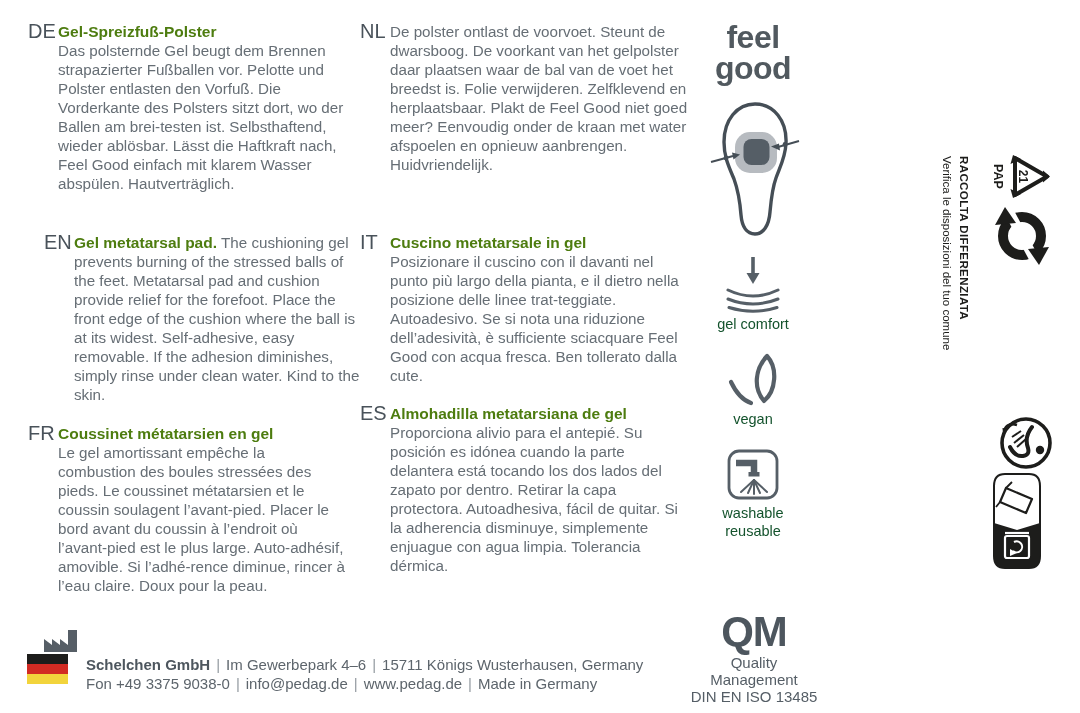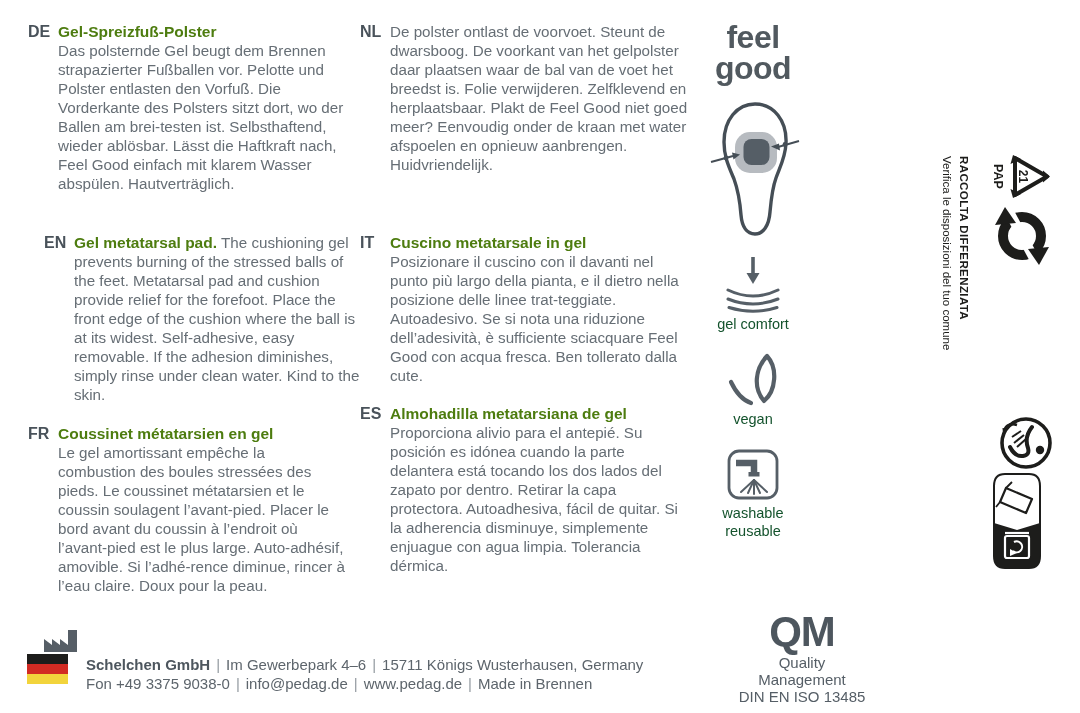--- a/index.html
+++ b/index.html
@@ -1,21 +1,21 @@
 <!DOCTYPE html>
 <html><head>
 <meta charset="utf-8">
 <style>
   html,body{margin:0;padding:0;background:#fff;}
   .page{position:relative;width:1080px;height:713px;background:#ffffff;overflow:hidden;
         font-family:"Liberation Sans",sans-serif;-webkit-font-smoothing:antialiased;}
   .abs{position:absolute;}
   
   .sec{position:absolute;display:flex;}
-  .sec .code{width:30px;flex:none;font-size:16px;font-weight:bold;color:#49525a;line-height:19px;}
+  .sec .code{width:30px;flex:none;font-size:20px;font-weight:normal;color:#49525a;line-height:19px;}
   .sec .content{flex:1;}
   .sec .title{font-size:15.5px;font-weight:bold;color:#4d7c0f;line-height:19px;}
   .sec .title.inline{display:inline;margin-right:4px;}
   .sec .body{font-size:15.2px;color:#666e75;line-height:19px;}
   .c1{width:318px;}
   .c2{width:330px;}
   
   .brand{left:688px;top:22px;width:130px;text-align:center;font-size:32px;line-height:31px;
          font-weight:bold;color:#51595f;letter-spacing:-0.5px;}
   
@@ -25,21 +25,21 @@
          transform-origin:0 0;color:#1d1d1b;}
   .vrail .l1{font-size:11.5px;font-weight:bold;letter-spacing:0.4px;line-height:17px;white-space:nowrap;}
   .vrail .l2{font-size:11.5px;line-height:17px;white-space:nowrap;}
   .rot90{transform:rotate(90deg);}
   
   .flag{left:27px;top:654px;width:41px;height:30px;}
   .flag div{height:10px;}
   .footer-text{left:86px;top:655px;font-size:15px;line-height:19px;color:#5d656c;}
   .footer-text .company{font-weight:bold;color:#4d565e;}
   .footer-text .sep{color:#949ba1;padding:0 6px;}
-  .qm{left:690px;top:610px;width:128px;text-align:center;margin-left:48px;}
+  .qm{left:690px;top:610px;width:128px;text-align:center;}
   .qm .logo{font-size:42px;font-weight:bold;color:#4d565e;letter-spacing:-1px;line-height:44px;}
   .qm .sub{font-size:15px;color:#555e66;line-height:17px;}
 </style>
 </head>
 <body>
 
 <div class="page">
 
   <div class="sec c1" style="left:28px;top:22px">
     <div class="code">DE</div>
@@ -191,21 +191,21 @@
     <div style="background:#1d1d1b"></div>
     <div style="background:#d22b23"></div>
     <div style="background:#f2d43c"></div>
   </div>
 
   <div class="abs footer-text">
     <div>
       <span class="company">Schelchen GmbH</span><span class="sep">|</span><span>Im Gewerbepark 4–6</span><span class="sep">|</span><span>15711 Königs Wusterhausen, Germany</span>
     </div>
     <div>
-      <span>Fon +49 3375 9038-0</span><span class="sep">|</span><span>info@pedag.de</span><span class="sep">|</span><span>www.pedag.de</span><span class="sep">|</span><span>Made in Brennen</span>
+      <span>Fon +49 3375 9038-0</span><span class="sep">|</span><span>info@pedag.de</span><span class="sep">|</span><span>www.pedag.de</span><span class="sep">|</span><span>Made in Germany</span>
     </div>
   </div>
 
   <div class="abs qm">
     <div class="logo">QM</div>
     <div class="sub">Quality Management</div>
     <div class="sub">DIN EN ISO 13485</div>
   </div>
 
 </div>

